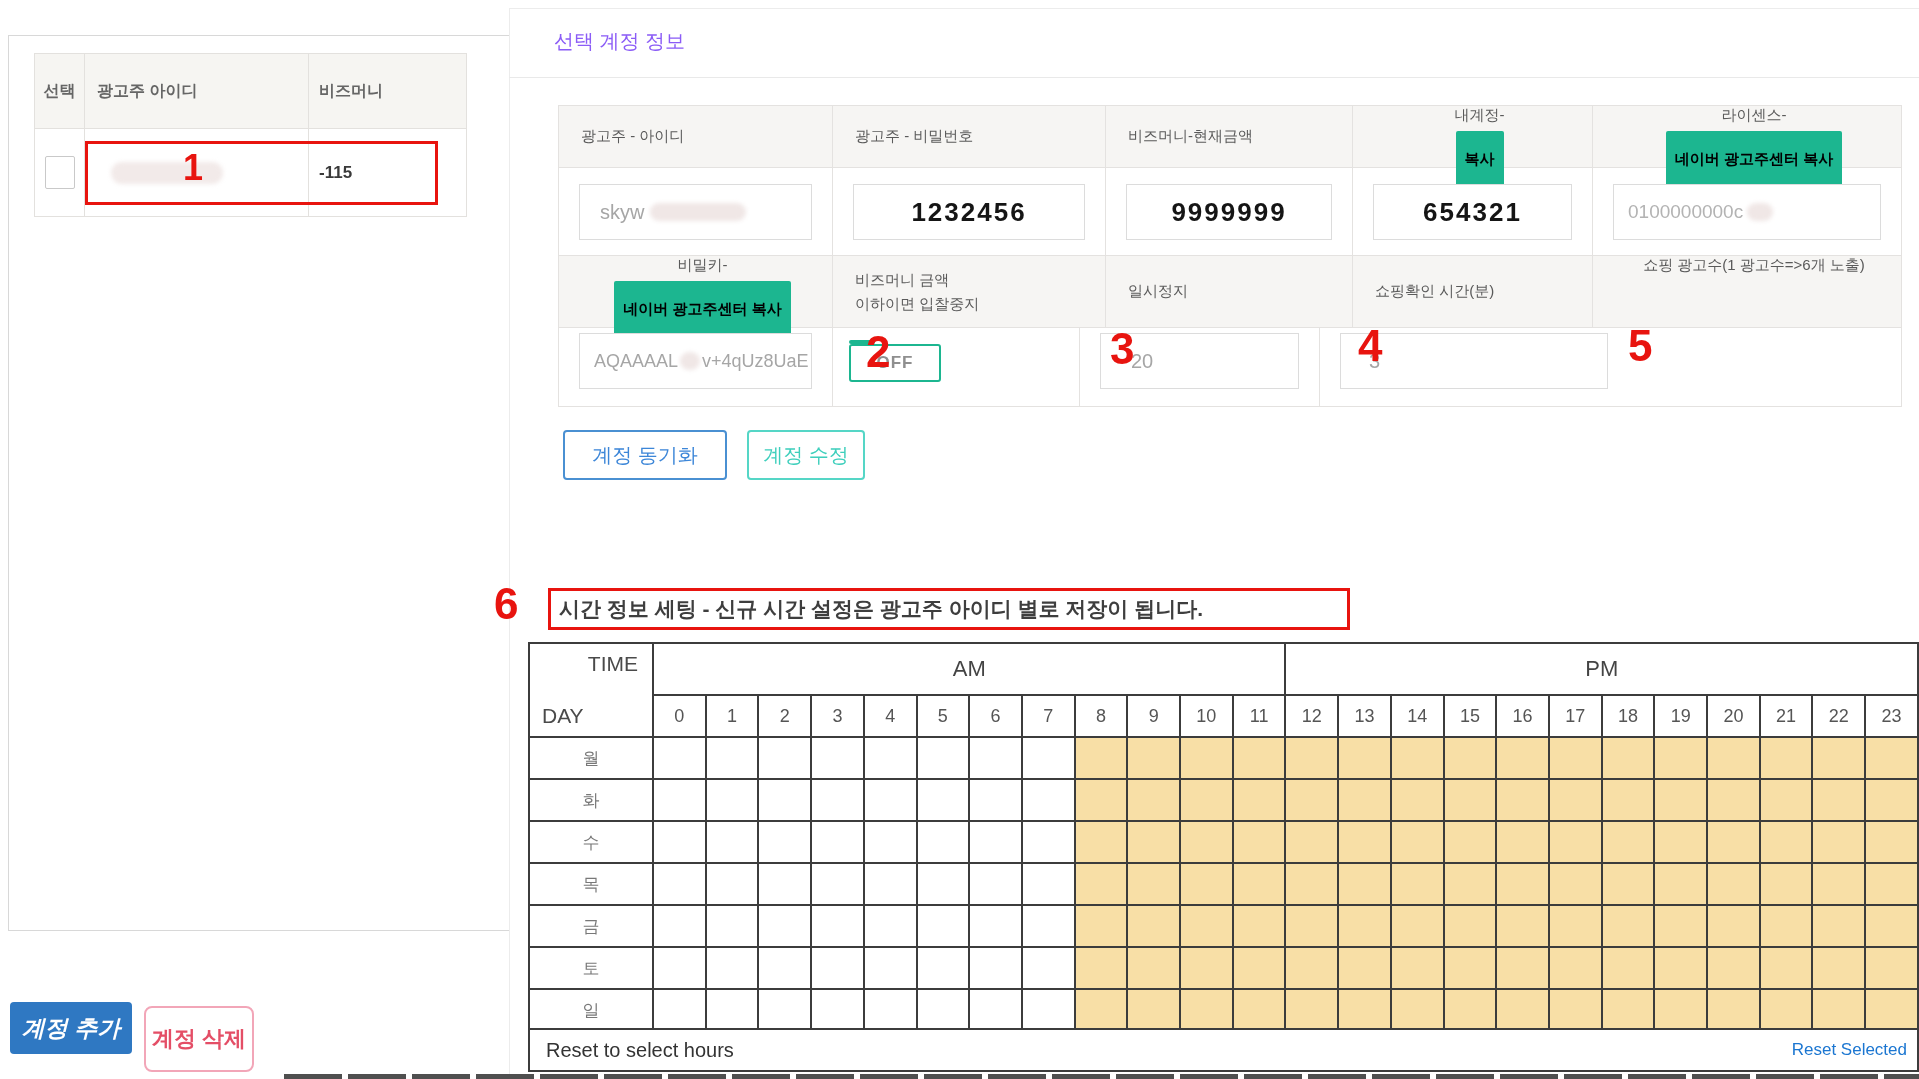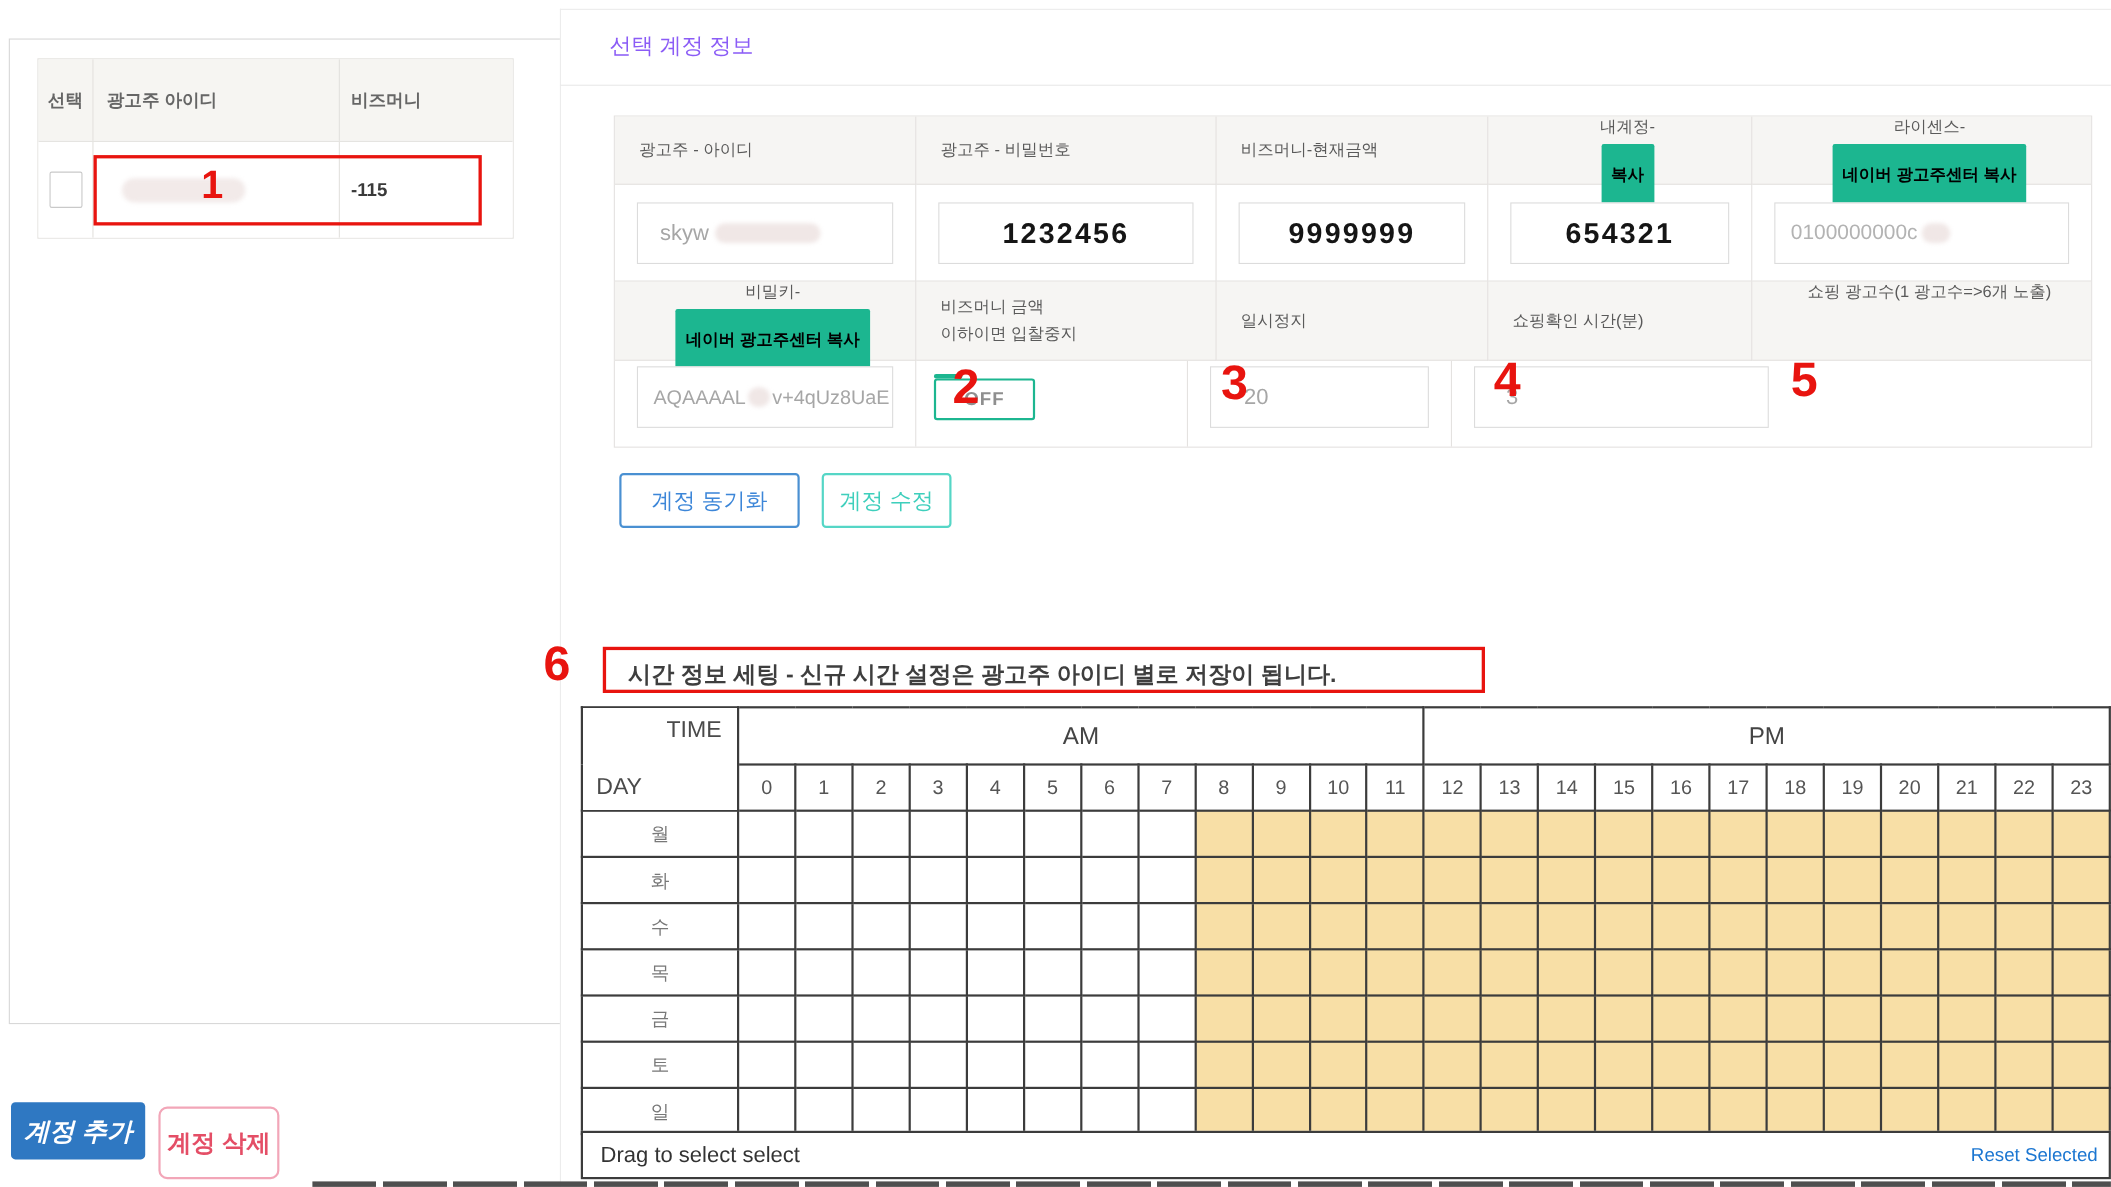--- a/index.html
+++ b/index.html
@@ -88,31 +88,31 @@
     background:#fff; color:#8f8f8f; font-weight:700; font-size:17px; letter-spacing:1px;
     display:flex; align-items:center; justify-content:center; }
 
   .btn-sync { position:absolute; left:563px; top:430px; width:164px; height:50px;
     background:#fff; border:2px solid #4a90d2; border-radius:4px; color:#3c86d8; font-size:20px; }
   .btn-edit { position:absolute; left:747px; top:430px; width:118px; height:50px;
     background:#fff; border:2px solid #55d6c6; border-radius:4px; color:#3ecfbc; font-size:20px; }
 
   
   .heading-box { position:absolute; left:548px; top:588px; width:802px; height:42px;
-    border:3px solid #e8140f; background:#fff; display:flex; align-items:flex-end;
-    padding-left:20px; z-index:3; }
+    border:3px solid #e8140f; background:#fff; display:flex; align-items:center;
+    padding-left:8px; z-index:3; }
   .heading-box span { font-size:21px; font-weight:700; color:#3e3e3e; white-space:nowrap; }
 
   table.sched { position:absolute; left:528px; top:642px; width:1391px;
     border-collapse:collapse; table-layout:fixed; background:#fff; }
   .sched th, .sched td { border:2px solid #3c3c3c; padding:0; }
   .sched thead tr.ampm-row { height:52px; }
   .sched thead tr.hour-row { height:42px; }
   .sched tbody tr { height:42px; }
-  th.corner { width:142px; position:relative; background:#fff; font-weight:400; }
+  th.corner { width:124px; position:relative; background:#fff; font-weight:400; }
   th.corner .t { position:absolute; top:8px; right:14px; font-size:21px; color:#4a4a4a; }
   th.corner .d { position:absolute; bottom:8px; left:12px; font-size:21px; color:#4a4a4a; }
   th.ampm { font-size:22px; color:#444; font-weight:500; background:#fff; }
   th.hour { font-size:18px; color:#555; font-weight:400; background:#fff; }
   th.day  { font-size:17px; color:#787878; font-weight:400; background:#fff; }
   td.cell { background:#fff; }
   td.cell.sel { background:var(--sel-color,#f8dfa6); }
 
   .sched-footer { position:absolute; left:528px; top:1028px; width:1391px; height:44px;
     border:2px solid #3c3c3c; background:#fff; display:flex; align-items:center;
@@ -500,17 +500,17 @@
         <td class="cell sel"></td>
         <td class="cell sel"></td>
         <td class="cell sel"></td>
         <td class="cell sel"></td>
         <td class="cell sel"></td>
       </tr>
     </tbody>
 </table>
 
 <div class="sched-footer">
-  <span class="hint">Drag to select select</span>
+  <span class="hint">Reset to select hours</span>
   <span class="reset">Reset Selected</span>
 </div>
 
 <div class="bottom-strip"></div>
 
 </body></html>

